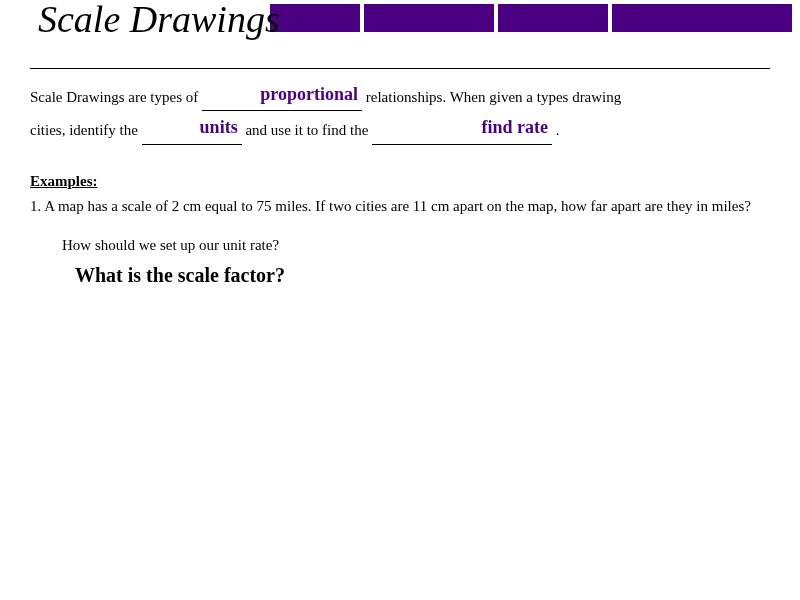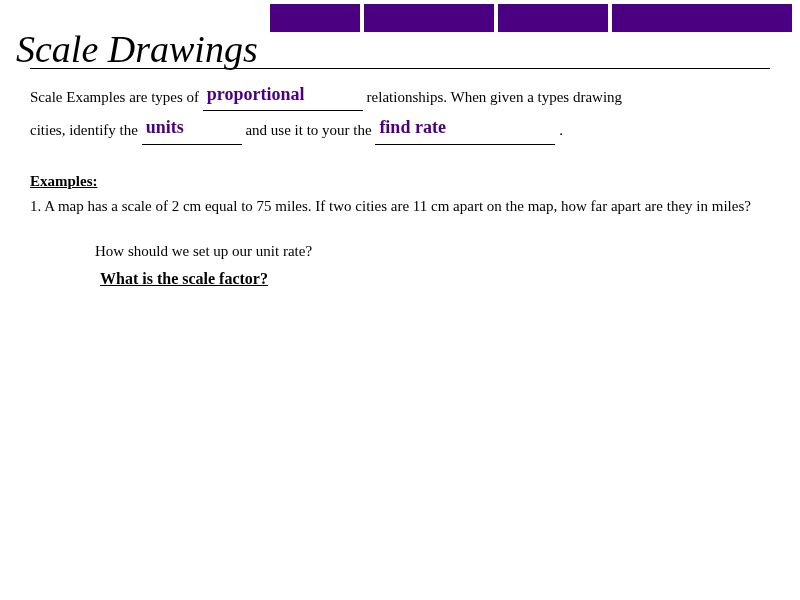--- a/index.html
+++ b/index.html
@@ -39,24 +39,24 @@
 
     .tab1 { width: 90px; }
     .tab2 { width: 130px; }
     .tab4 { width: 110px; }
     .tab6 { width: 180px; }
 
     
     .title-area {
       position: absolute;
       top: 0;
-      left: 16px;
+      left: 38px;
       height: 68px;
       display: flex;
-      align-items: flex-end;
+      align-items: flex-start;
     }
 
     .page-title {
       font-size: 38px;
       font-style: italic;
       font-weight: normal;
       color: #000000;
       line-height: 1;
     }
 
@@ -81,21 +81,21 @@
     .intro-paragraph {
       line-height: 1.8;
       margin-bottom: 8px;
     }
 
     .blank {
       display: inline-block;
       border-bottom: 1.5px solid #000000;
       min-width: 80px;
       vertical-align: bottom;
-      text-align: left;
+      text-align: right;
       font-family: Liberation Serif, serif;
     }
 
     .filled-word {
       font-size: 18px;
       font-weight: bold;
       color: #4b0082;
       padding: 0 4px;
     }
 
@@ -126,35 +126,34 @@
 
     .examples-heading {
       font-weight: bold;
       text-decoration: underline;
       font-size: 15px;
       margin-bottom: 4px;
     }
 
     .example-text {
       line-height: 1.7;
-      margin-bottom: 24px;
+      margin-bottom: 18px;
     }
 
     .unit-rate-question {
-      margin-left: 65px;
+      margin-left: 32px;
       margin-top: 8px;
       margin-bottom: 10px;
       font-size: 15px;
     }
 
     .scale-factor-question {
-      margin-left: 70px;
-      font-size: 16px;
+      margin-left: 45px;
+      font-size: 20px;
       font-weight: bold;
-      text-decoration: underline;
     }
   </style>
 </head>
 <body>
 
 <div class="top-tabs">
   <div class="tab-block tab1"></div>
   <div class="tab-block tab2"></div>
   <div class="tab-block tab4"></div>
   <div class="tab-block tab6"></div>
@@ -162,31 +161,31 @@
 
 <div class="title-area">
   <h1 class="page-title">Scale Drawings</h1>
 </div>
 
 <hr class="divider">
 
 <div class="content">
 
   <div class="intro-paragraph">
-    <span>Scale Examples are types of </span>
+    <span>Scale Drawings are types of </span>
     <span class="blank blank-proportional">
       <span class="filled-word">proportional</span>
     </span>
     <span>relationships.  When given a types drawing</span>
     <br>
     <span>cities, identify the </span>
     <span class="blank blank-scale">
       <span class="filled-word">units</span>
     </span>
-    <span> and use it to your the </span>
+    <span> and use it to find the </span>
     <span class="blank blank-unit-rate">
       <span class="filled-word">find rate</span>
     </span>
     <span>.</span>
   </div>
 
 
   <div class="examples-section">
     <div class="examples-heading">Examples:</div>
     <div class="example-text">1.  A map has a scale of 2 cm equal to 75 miles.  If two cities are 11 cm apart on the map, how far apart are they in miles?</div>

